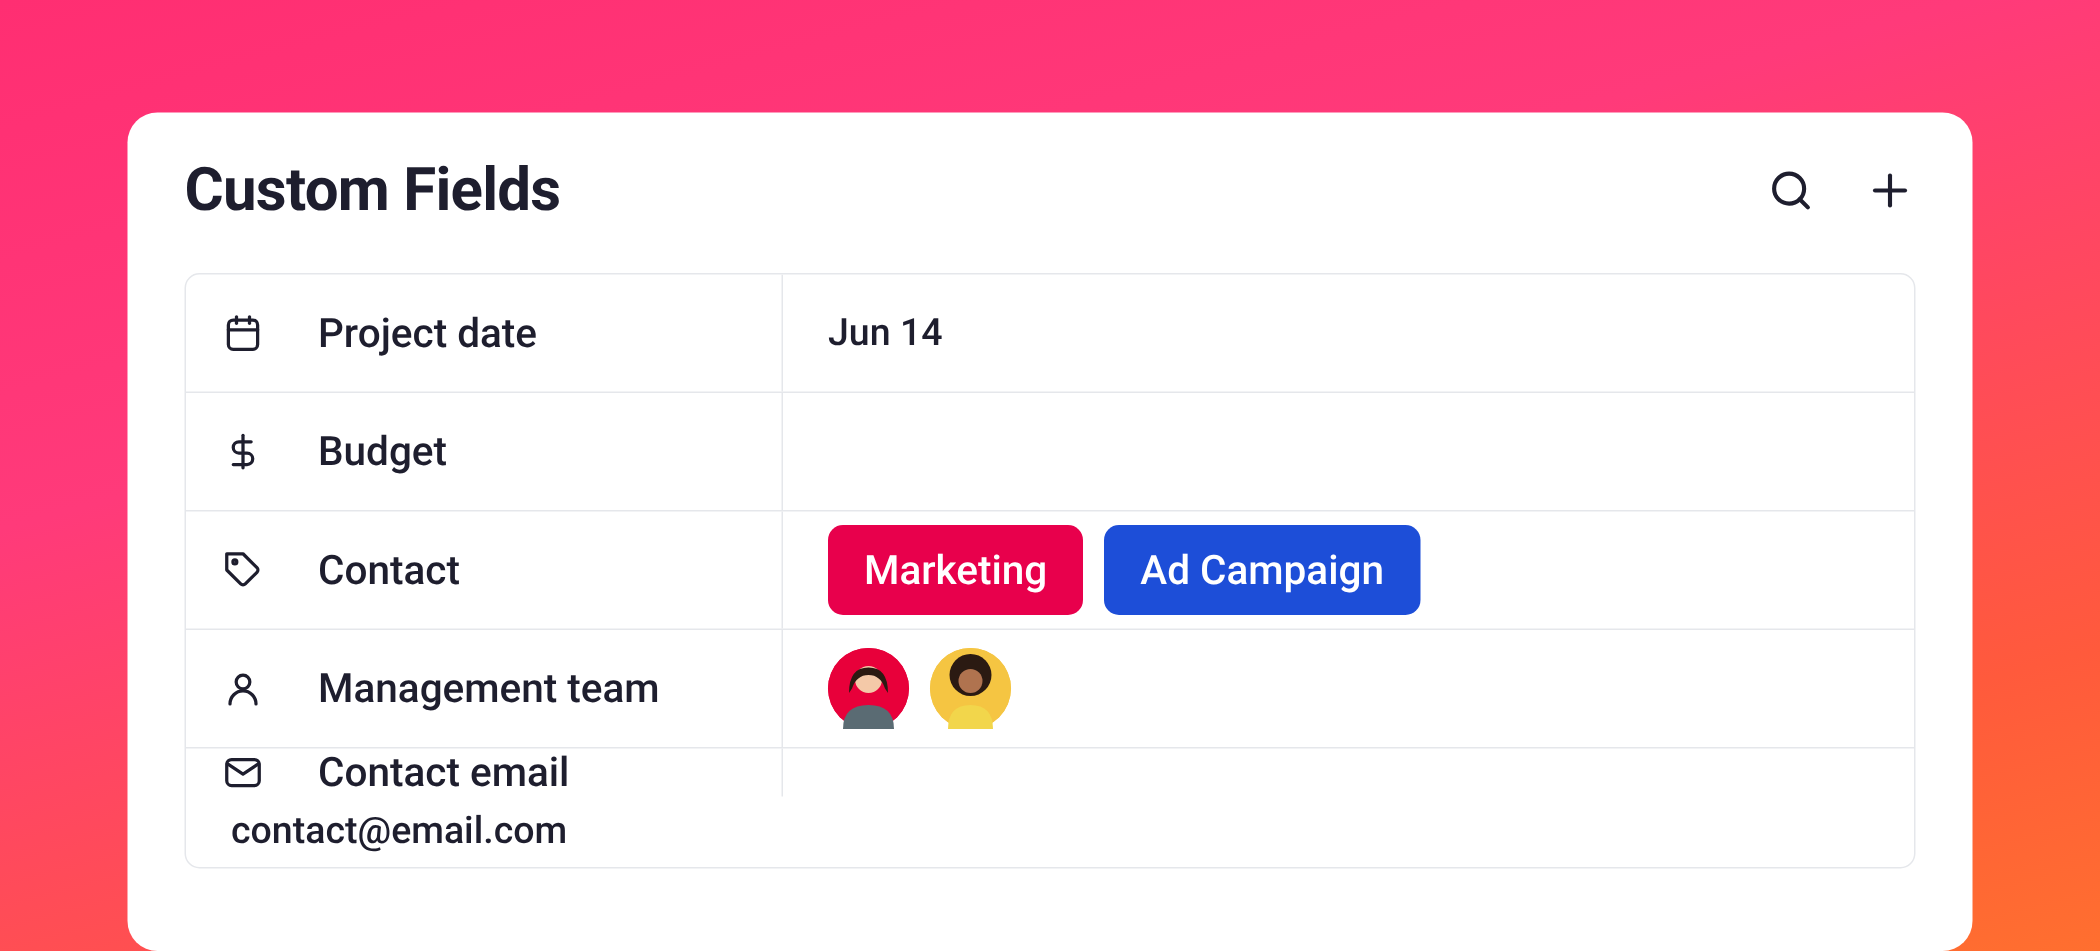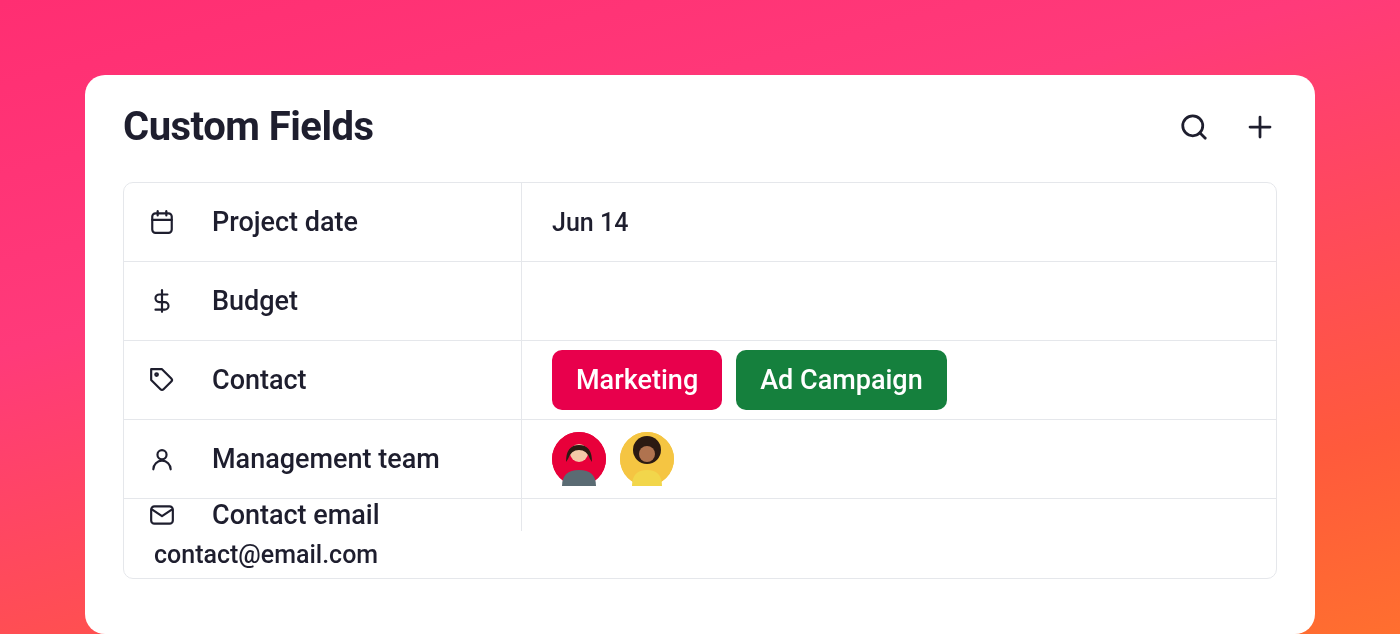--- a/index.html
+++ b/index.html
@@ -103,21 +103,21 @@
       padding: 0 24px;
       border-radius: 10px;
       font-size: 27px;
       font-weight: 500;
       color: #ffffff;
     }
     .tag-pink {
       background: #e8004c;
     }
     .tag-orange {
-      background: #15803d;
+      background: #1d4ed8;
     }
     .avatars {
       display: flex;
       gap: 14px;
     }
     .avatar {
       width: 54px;
       height: 54px;
       border-radius: 50%;
       flex-shrink: 0;

